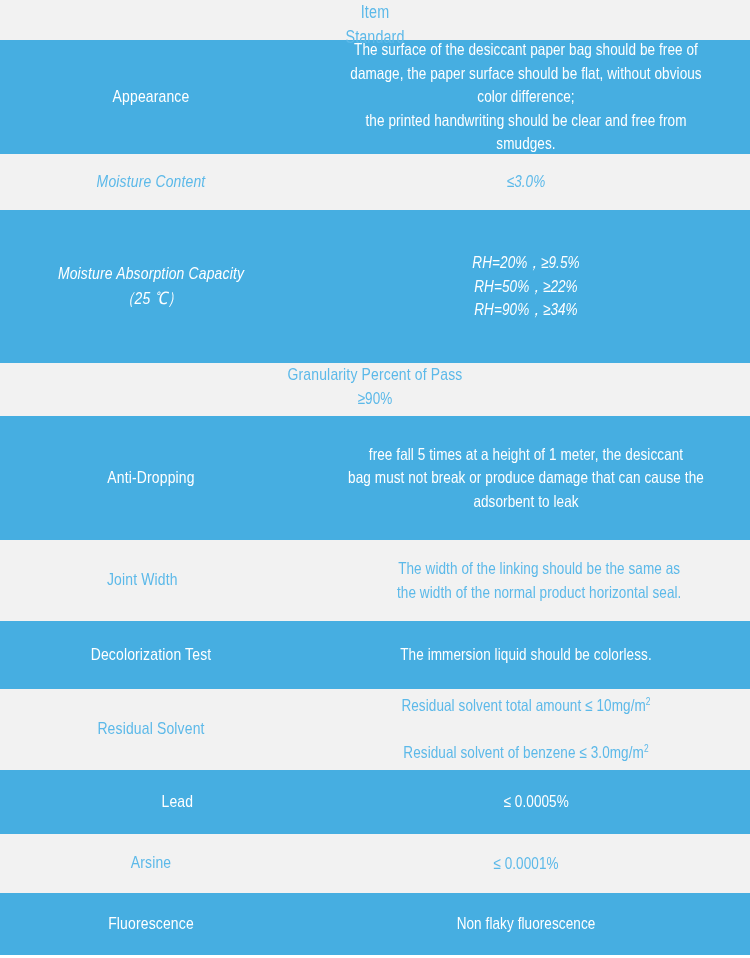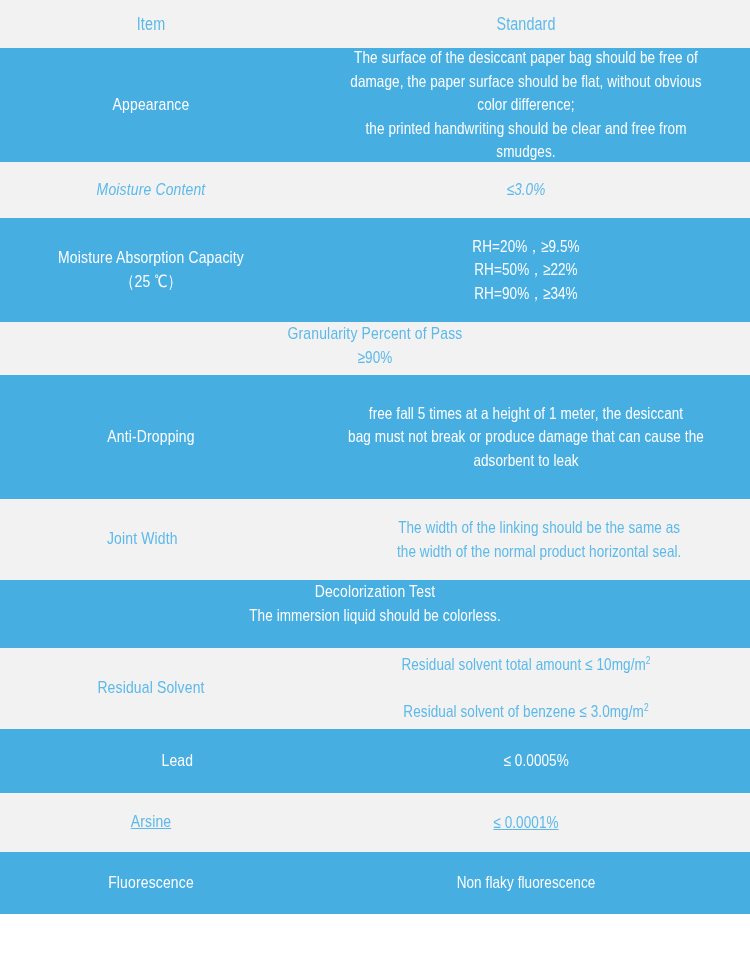--- a/index.html
+++ b/index.html
@@ -58,31 +58,31 @@
   }
   .row.header .cell-item,
   .row.header .cell-std {
     font-size: 17.5px;
   }
   .row.header {
     background: #f2f2f2;
     color: #5cb9e9;
   }
   
-  .h-header { height: 48px; }
+  .h-header { height: 40px; flex-direction: column; }
   .h-1  { height: 114px; }
   .h-2  { height: 56px; font-style: italic; }
-  .h-3  { height: 104px; }
+  .h-3  { height: 153px; font-style: italic; }
   .h-4  { height: 53px; flex-direction: column; }
   .h-5  { height: 124px; }
   .h-6  { height: 81px; gap: 43px; }
-  .h-7  { height: 68px; flex-direction: column; }
+  .h-7  { height: 68px; }
   .h-8  { height: 81px; }
   .h-9  { height: 64px; padding-left: 33px; }
-  .h-10 { height: 59px; text-decoration: underline; }
+  .h-10 { height: 59px; }
   .h-11 { height: 62px; }
   sup {
     font-size: 0.62em;
     vertical-align: super;
     line-height: 0;
   }
   .nowrapline { display: block; }
 </style>
 </head>
 <body>

